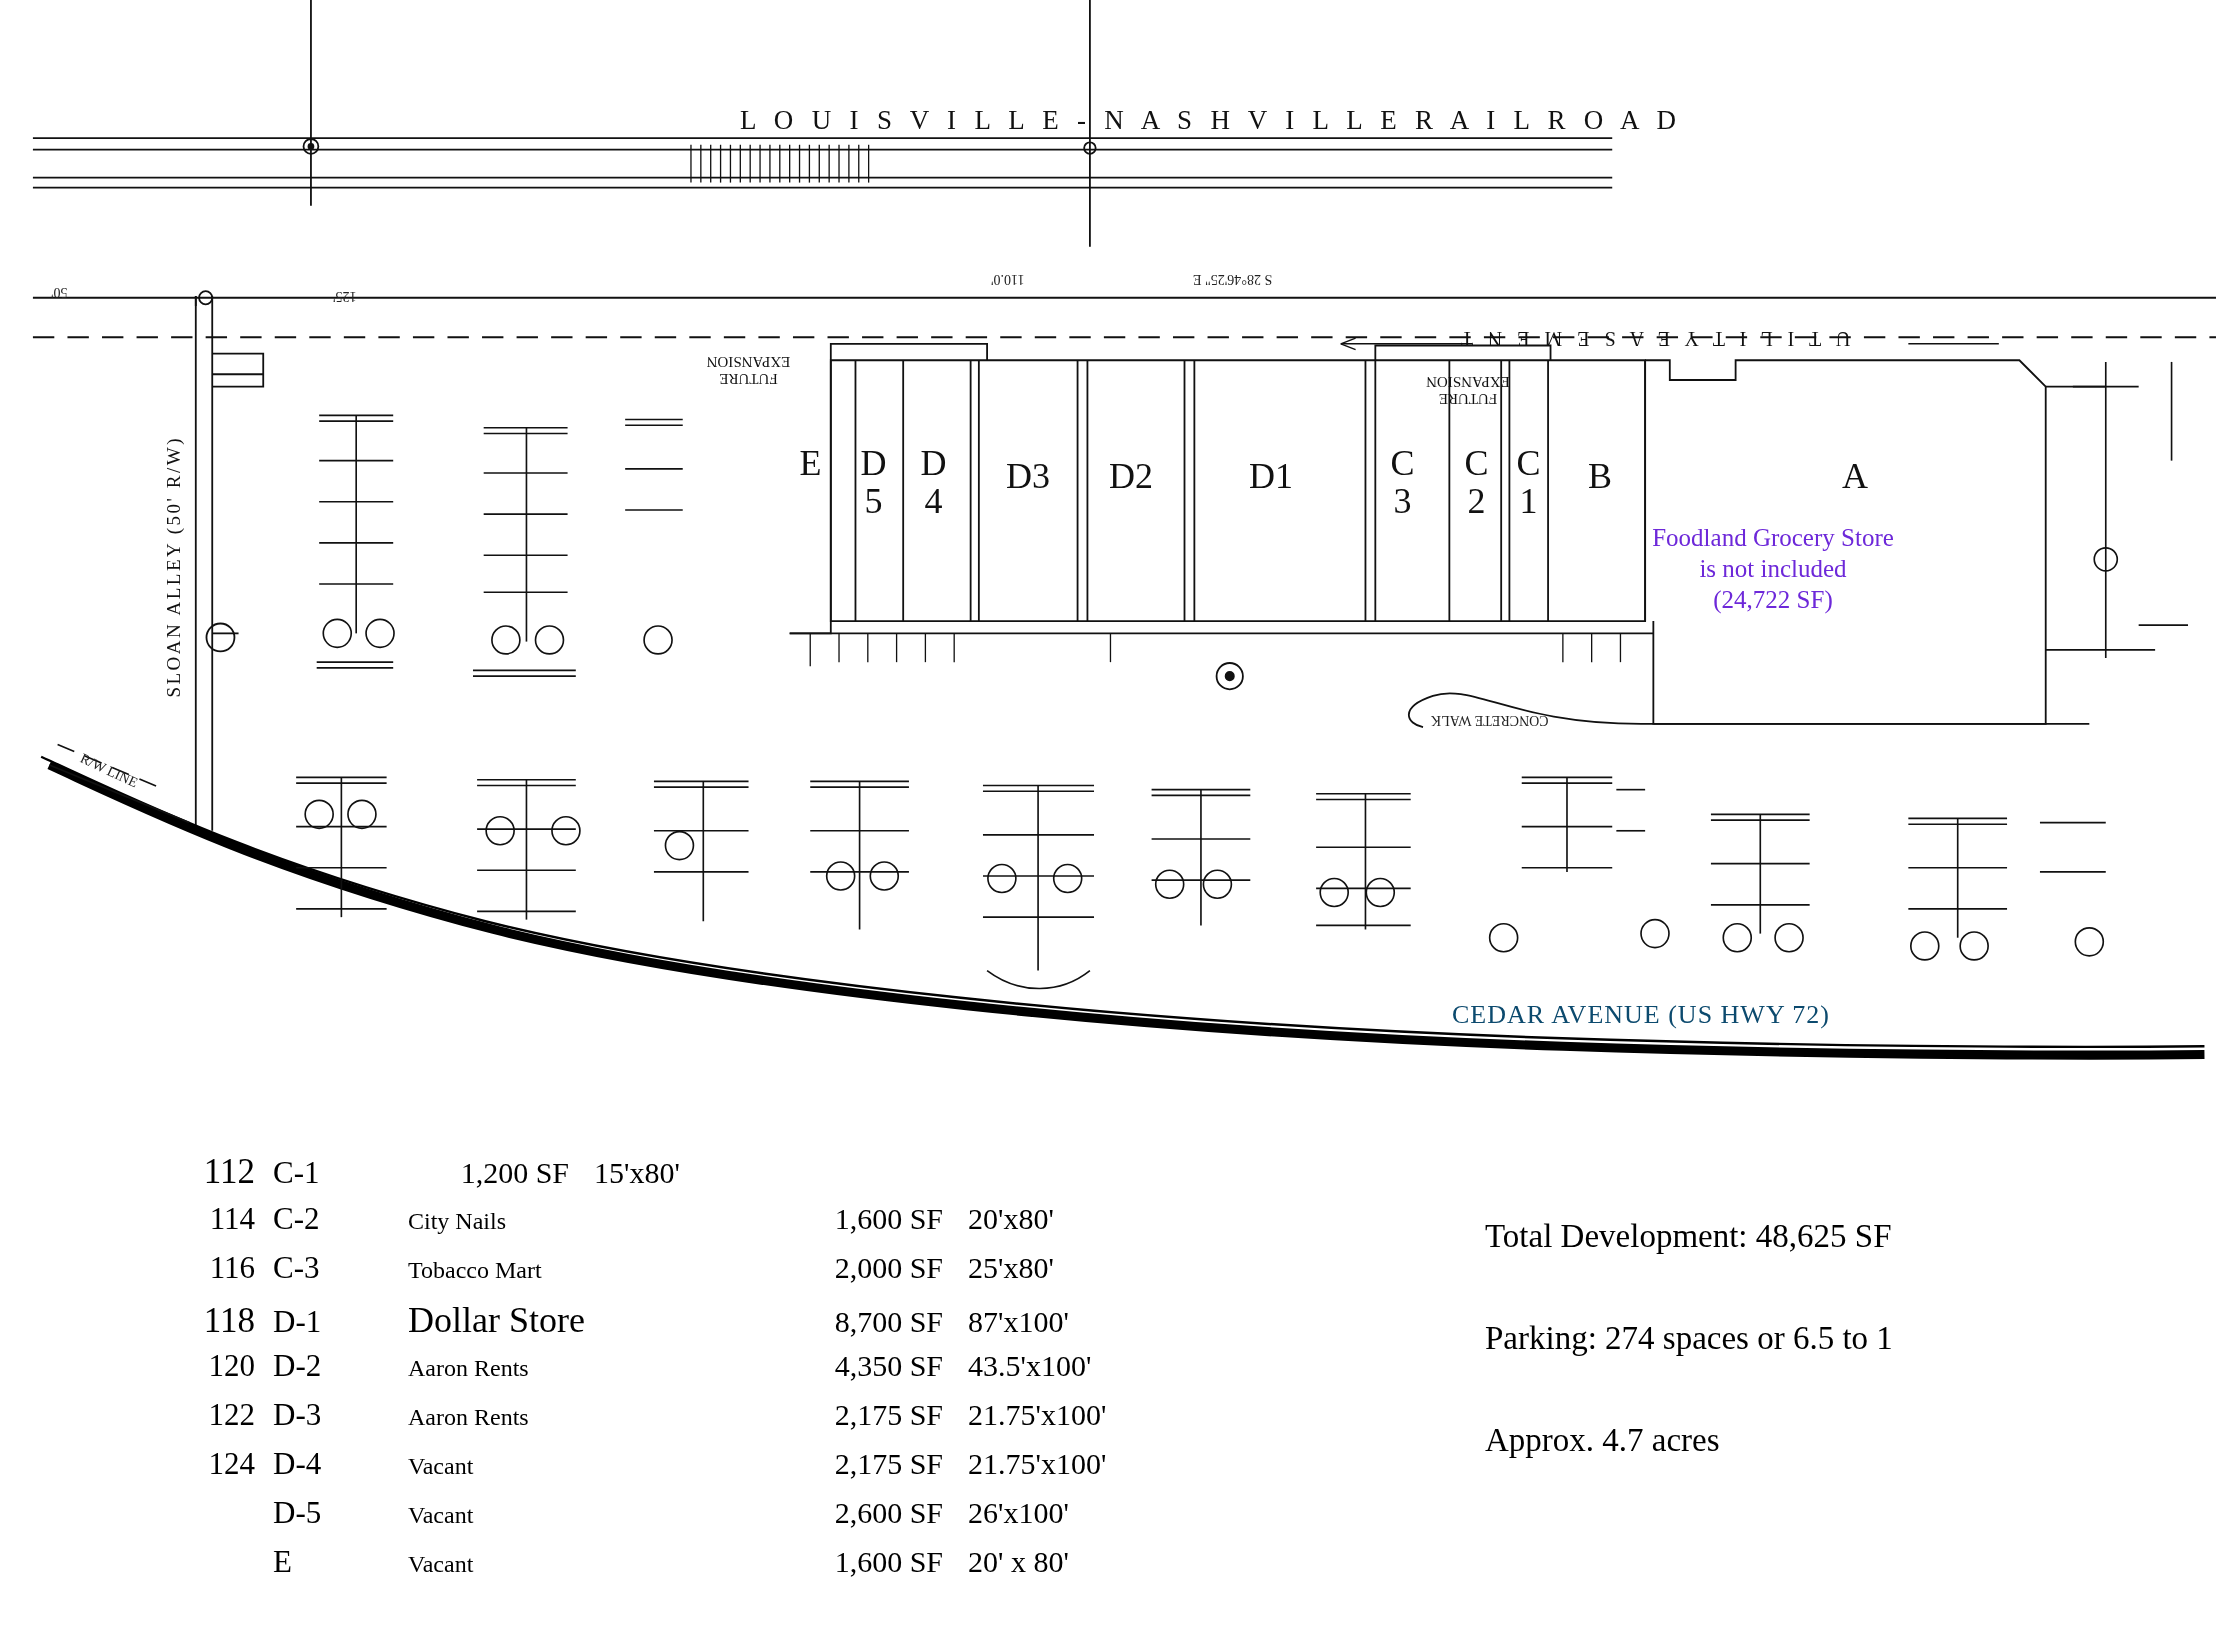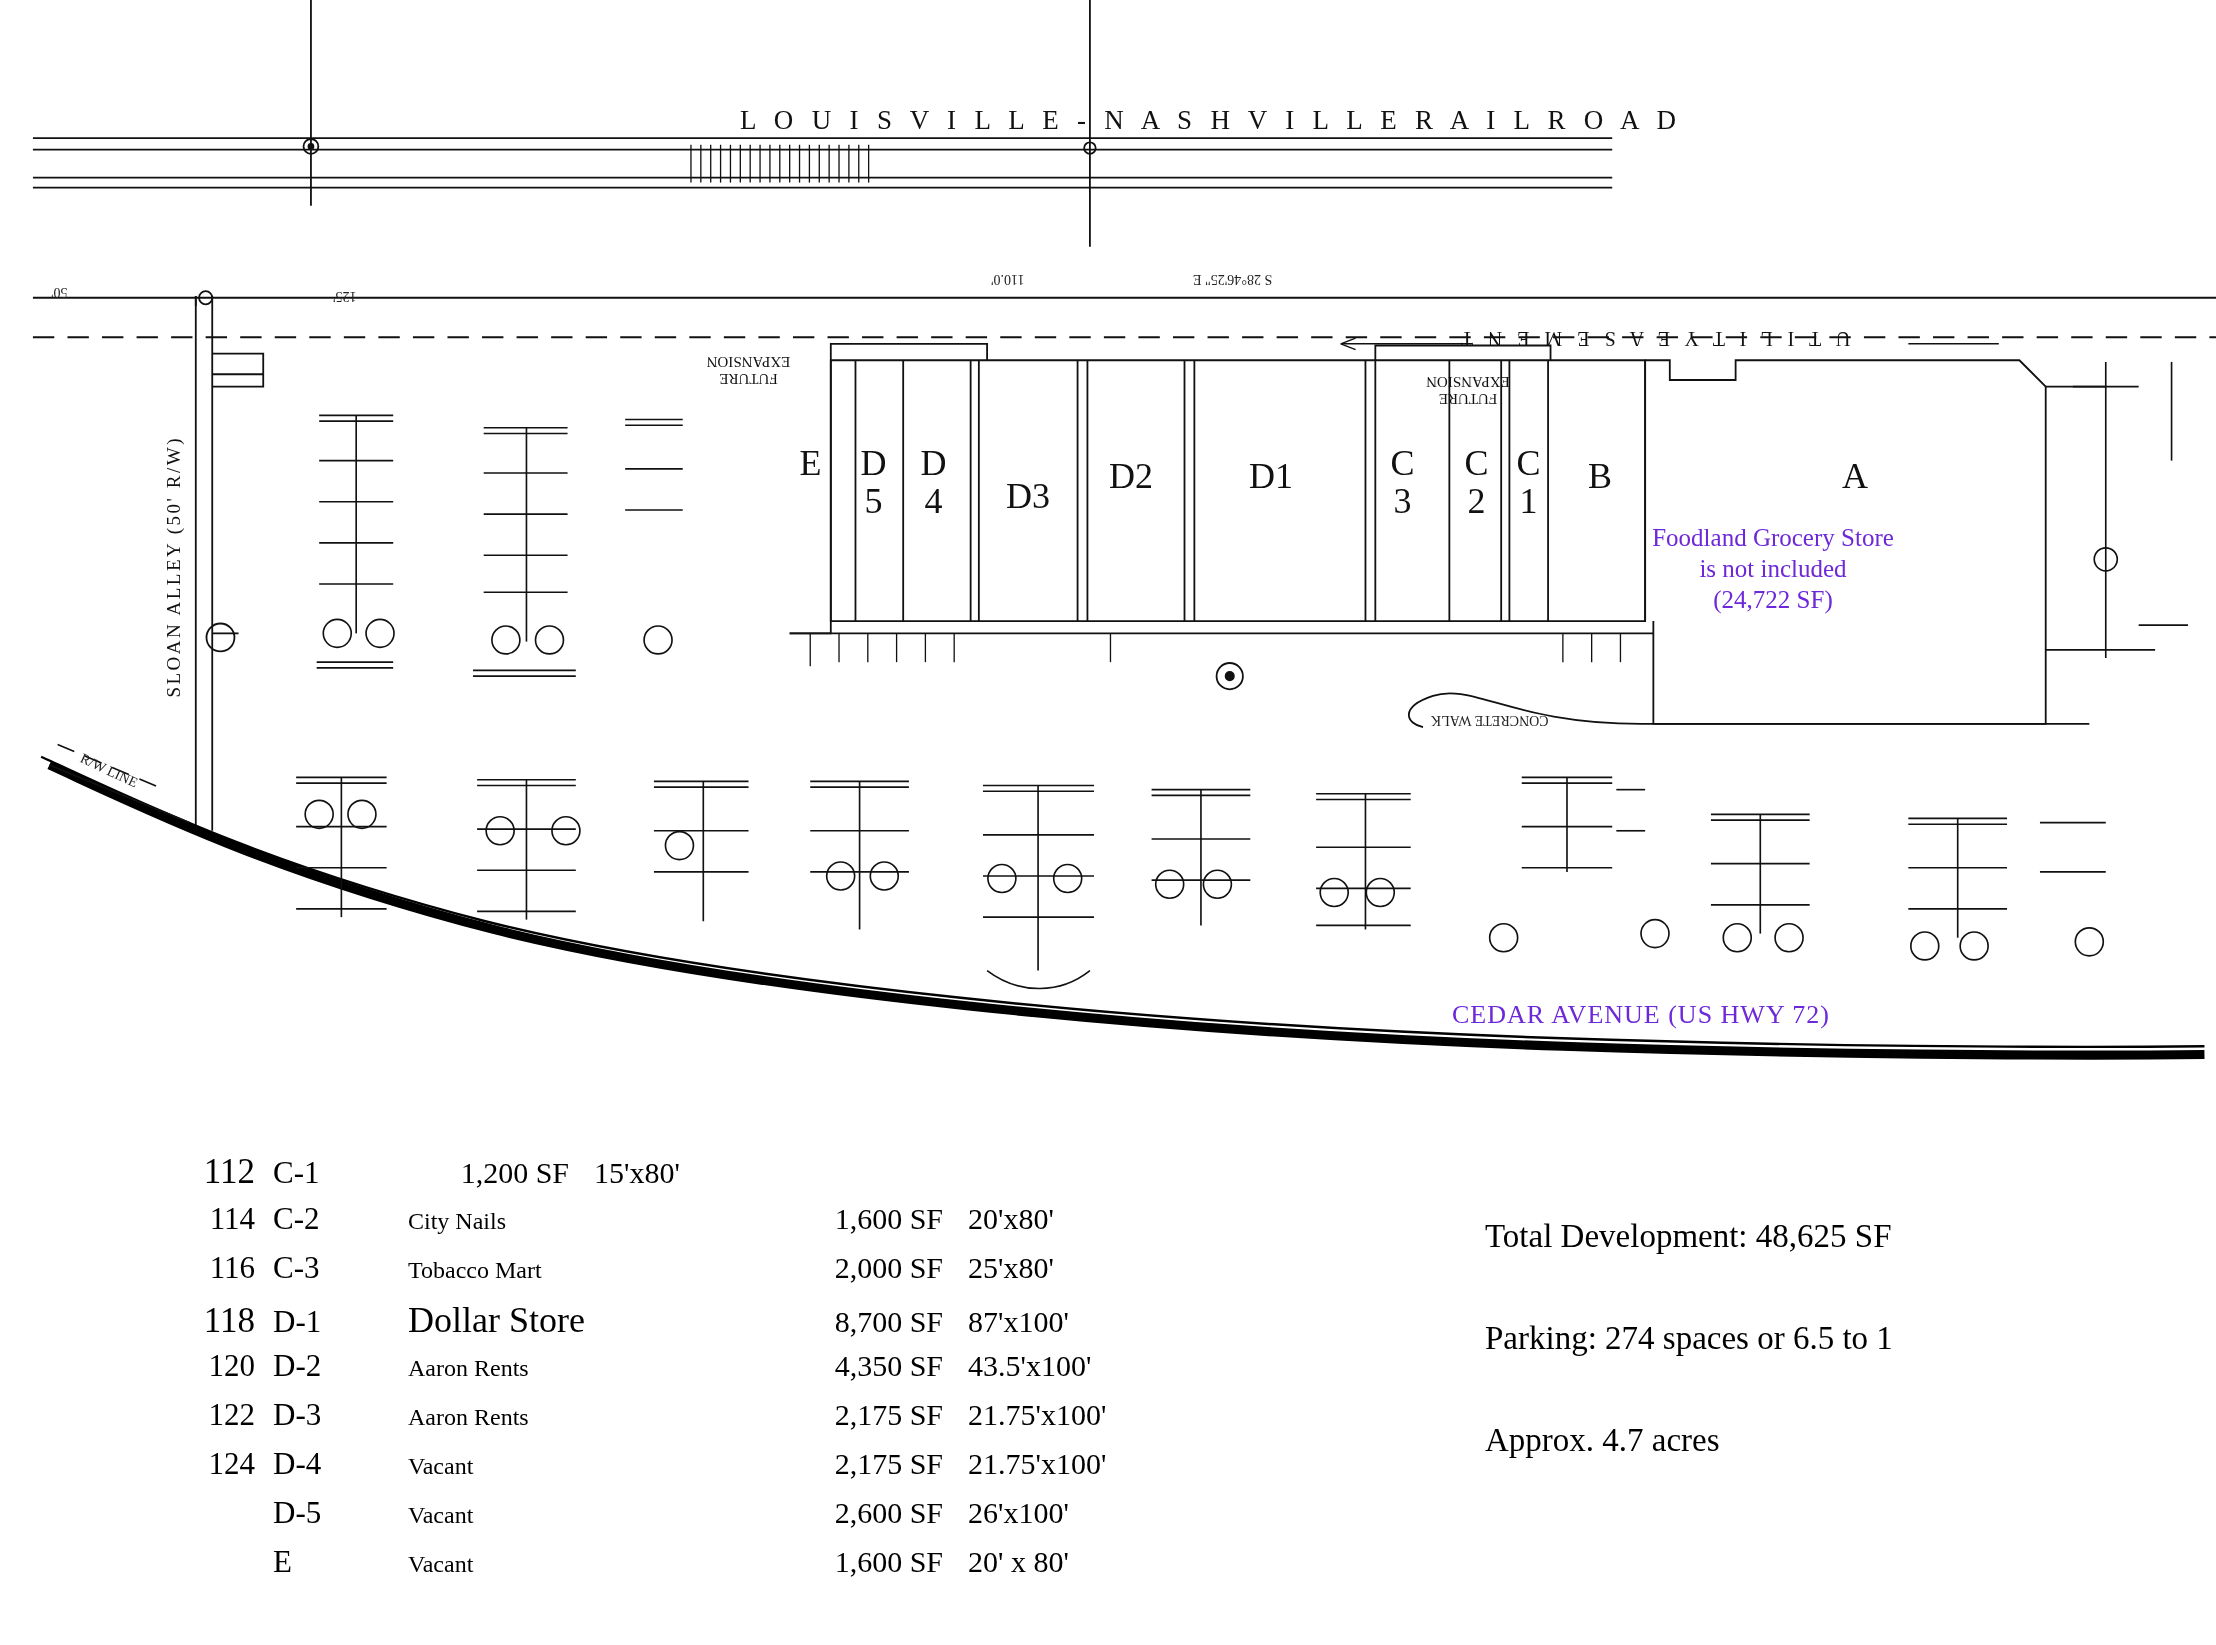--- a/index.html
+++ b/index.html
@@ -50,21 +50,21 @@
     color: #111;
     white-space: nowrap;
   }
   .cedar-title {
     position: absolute;
     left: 1452px;
     top: 1000px;
     font-family: "Liberation Serif", serif;
     font-size: 26px;
     letter-spacing: 1px;
-    color: #6d28d9;
+    color: #0c4a6e;
     white-space: nowrap;
   }
   .alley-label {
     position: absolute;
     left: 163px;
     top: 436px;
     font-family: "Liberation Serif", serif;
     font-size: 19px;
     letter-spacing: 2.5px;
     color: #111;
@@ -416,21 +416,21 @@
   <div class="future-exp" style="left:666px; top:354px; width:165px;">FUTURE
 EXPANSION</div>
   <div class="future-exp" style="left:1390px; top:374px; width:156px;">FUTURE
 EXPANSION</div>
 
   <div class="unit-label" style="left:786px; top:444px; width:49px;">E</div>
   <div class="unit-label" style="left:849px; top:444px; width:49px;">D
 5</div>
   <div class="unit-label" style="left:909px; top:444px; width:49px;">D
 4</div>
-  <div class="unit-label" style="left:983px; top:457px; width:90px;margin-top:20px;">D3</div>
+  <div class="unit-label" style="left:983px; top:457px; width:90px;">D3</div>
   <div class="unit-label" style="left:1086px; top:457px; width:90px;">D2</div>
   <div class="unit-label" style="left:1226px; top:457px; width:90px;">D1</div>
   <div class="unit-label" style="left:1378px; top:444px; width:49px;">C
 3</div>
   <div class="unit-label" style="left:1452px; top:444px; width:49px;">C
 2</div>
   <div class="unit-label" style="left:1504px; top:444px; width:49px;">C
 1</div>
   <div class="unit-label" style="left:1571px; top:457px; width:58px;">B</div>
   <div class="unit-label" style="left:1826px; top:457px; width:58px;">A</div>

